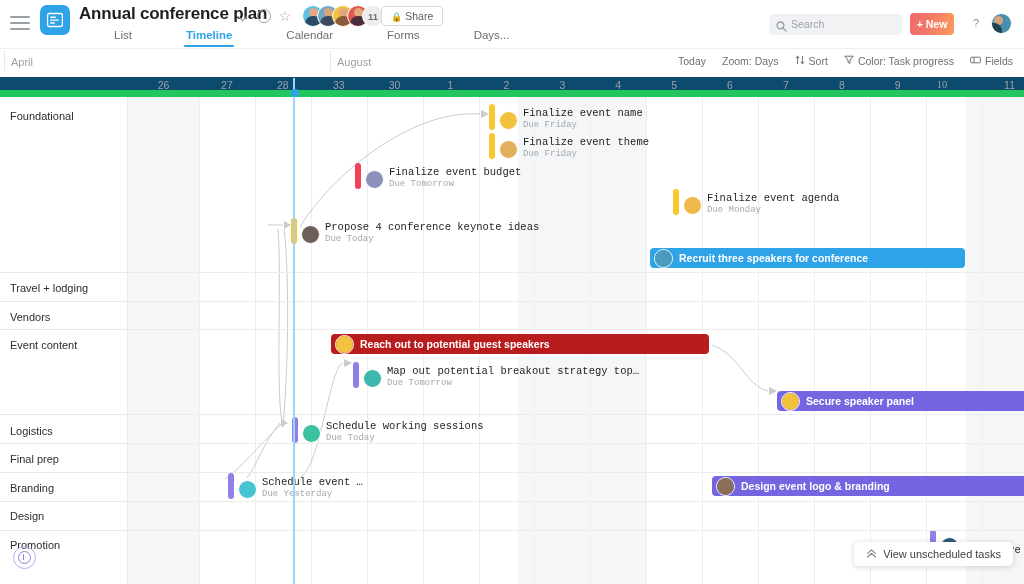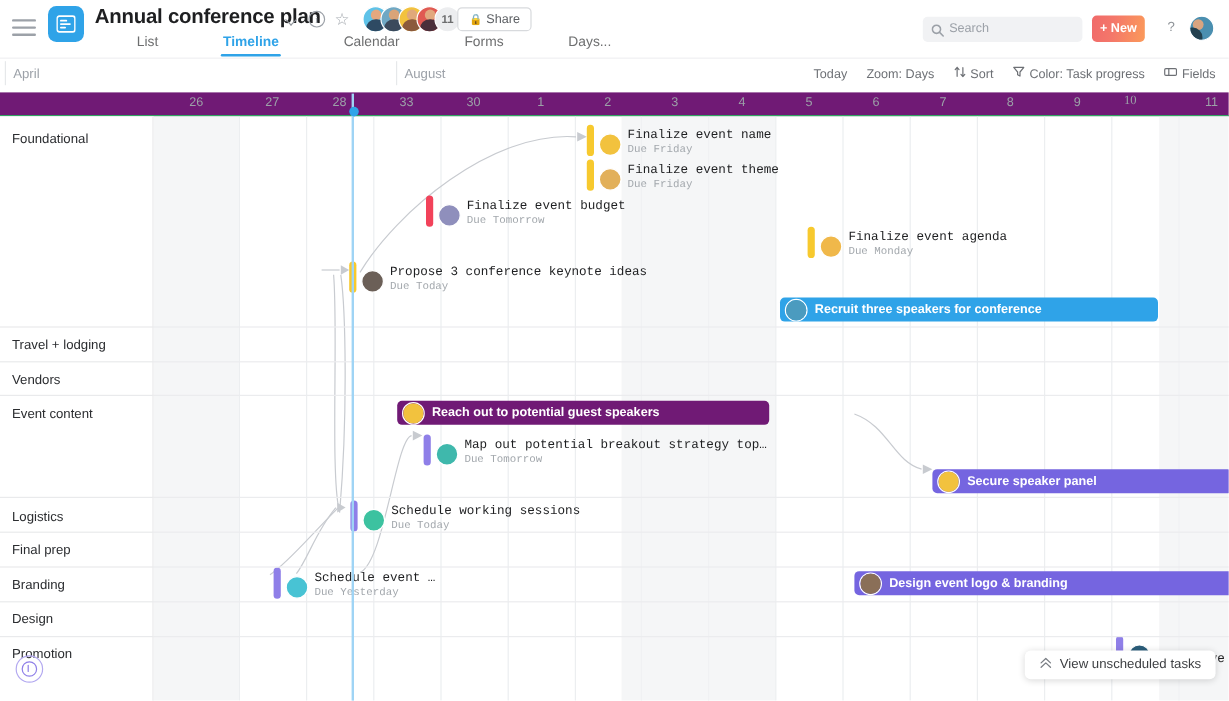--- a/index.html
+++ b/index.html
@@ -115,21 +115,21 @@
     position: absolute; top: 7px; font-size: 11px; color: #9ca1a8; white-space: nowrap;
   }
   .month-div { position: absolute; top: 2px; width: 1px; height: 20px; background: #e6e8ea; }
   .tools { position: absolute; right: 11px; top: 6px; display: flex; gap: 16px; align-items: center; }
   .tool {
     font-size: 10.5px; color: #6d7075; cursor: pointer; white-space: nowrap;
     display: flex; align-items: center; gap: 4px;
   }
   .daysrow {
     position: absolute; top: 77px; left: 0; width: 1024px; height: 20px;
-    background: #701a75; border-bottom: 1px solid #22c55e;
+    background: #0c4a6e; border-bottom: 7px solid #22c55e;
   }
   .daynum {
     position: absolute; top: 2px; font-size: 10.5px; color: #9ca1a8;
     text-align: center; white-space: nowrap;
   }
 
   
   .canvas {
     position: absolute; top: 97px; left: 0; width: 1024px; height: 487px;
     background: #fff; overflow: hidden;
@@ -376,21 +376,21 @@
 
     <div class="bar" style="left:650px;top:151px;width:315px;background:#2fa3e8">
       <span class="tav">
         <i style="position:absolute;inset:0;background:#4b9bbf"></i>
         <i class="av-head" style="background:#d9a176;width:8px;height:8px;left:50%;top:2px;margin-left:-4px"></i>
         <i class="av-body" style="background:#1f4556;width:14px;height:9px;left:50%;bottom:-1px;margin-left:-7px"></i>
       </span>
       <span class="blabel">Recruit three speakers for conference</span>
     </div>
 
-    <div class="bar" style="left:331px;top:237px;width:310px;background:#701a75">
+    <div class="bar" style="left:331px;top:237px;width:378px;background:#b91c1c">
       <span class="tav">
         <i style="position:absolute;inset:0;background:#f2c23e"></i>
         <i class="av-head" style="background:#e8b08c;width:8px;height:8px;left:50%;top:2px;margin-left:-4px"></i>
         <i class="av-body" style="background:#3a2327;width:14px;height:9px;left:50%;bottom:-1px;margin-left:-7px"></i>
       </span>
       <span class="blabel">Reach out to potential guest speakers</span>
     </div>
 
     <div class="bar" style="left:777px;top:294px;width:250px;background:#7565e0">
       <span class="tav">
@@ -459,21 +459,21 @@
       </div>
     </div>
 
     <div class="task" style="left:291px;top:121px">
       <div class="handle" style="background:#f7c92e"></div>
       <div class="tav" style="background:#6b5f57">
         <i class="av-head" style="background:#c99272;width:8px;height:8px;left:50%;top:2px;margin-left:-4px"></i>
         <i class="av-body" style="background:#232329;width:14px;height:9px;left:50%;bottom:-1px;margin-left:-7px"></i>
       </div>
       <div class="ttext">
-        <div class="tname">Propose 3 conference keynote ideas</div>
+        <div class="tname">Propose 4 conference keynote ideas</div>
         <div class="tdue">Due Today</div>
       </div>
     </div>
 
     <div class="task" style="left:353px;top:265px">
       <div class="handle" style="background:#8f7fe8"></div>
       <div class="tav" style="background:#3fb8ac">
         <i class="av-head" style="background:#cfa98c;width:8px;height:8px;left:50%;top:2px;margin-left:-4px"></i>
         <i class="av-body" style="background:#1f5e5a;width:14px;height:9px;left:50%;bottom:-1px;margin-left:-7px"></i>
       </div>

